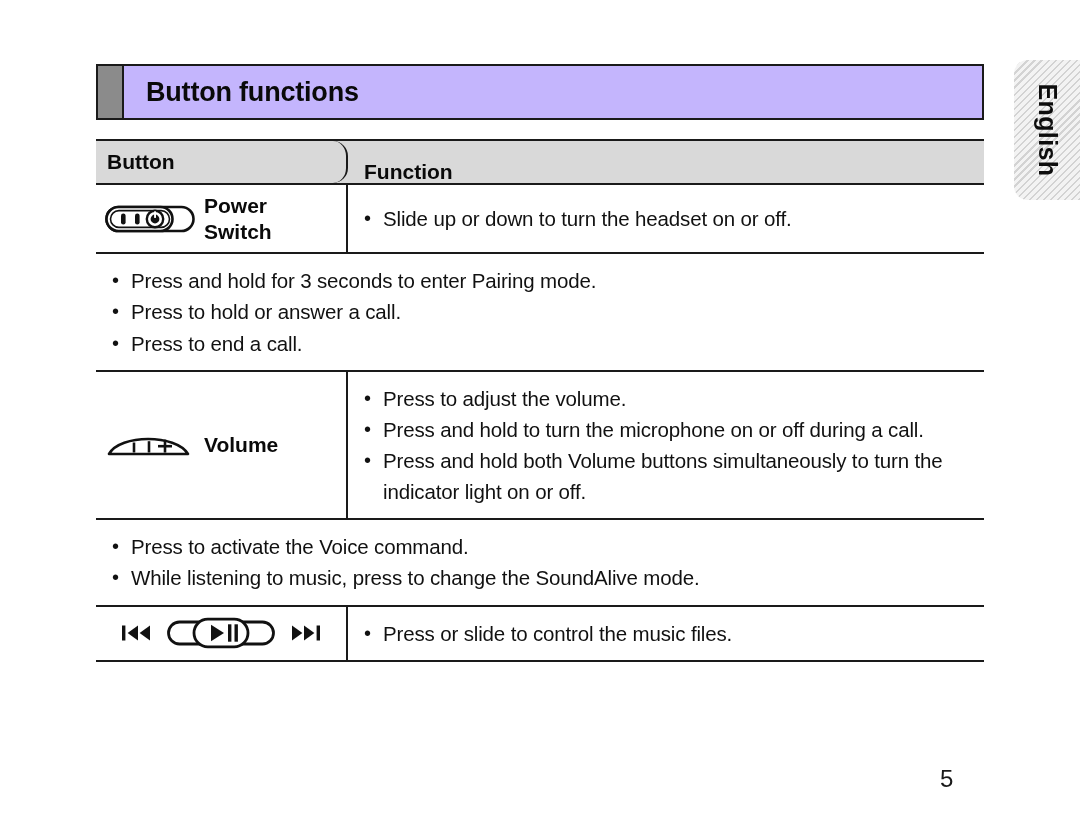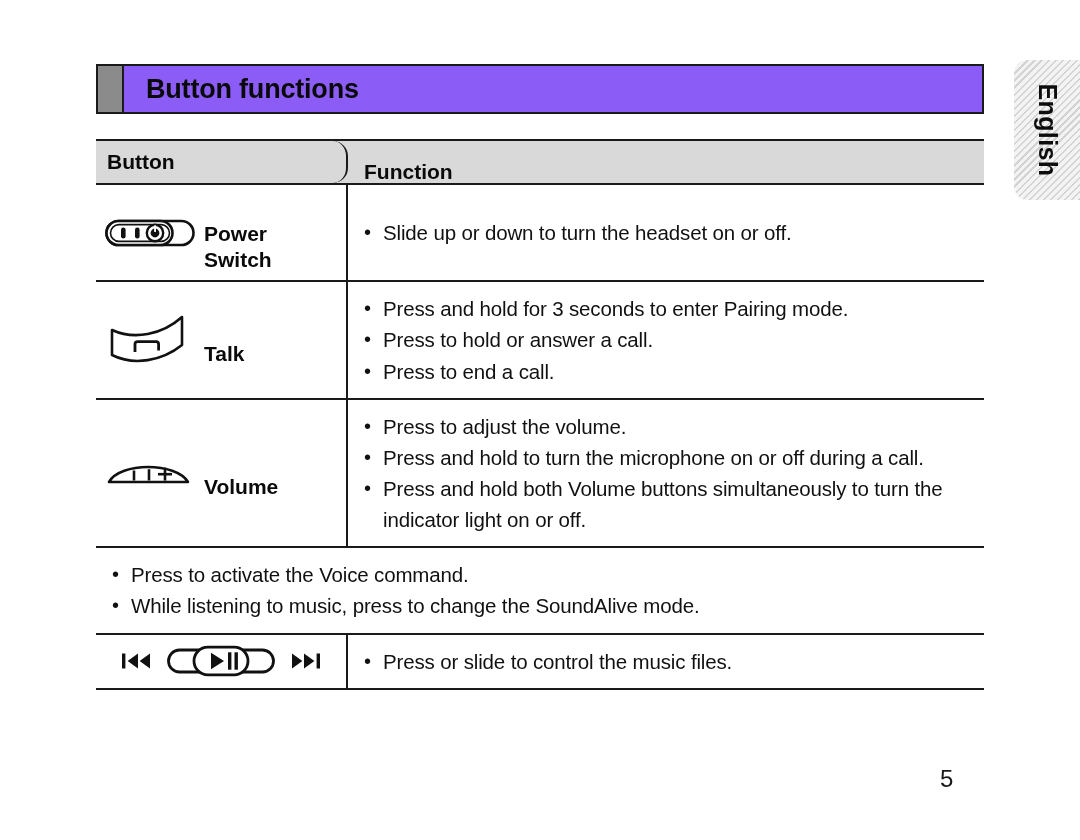--- a/index.html
+++ b/index.html
@@ -53,23 +53,23 @@
     letter-spacing: 0.4px;
     color: #0d0d0d;
   }
 
   
   .title-bar {
     position: absolute;
     left: 96px;
     top: 64px;
     width: 888px;
-    height: 50px;
+    height: 56px;
     border: 2px solid #1a1a1a;
-    background: #8b5cf6;
+    background: #c4b5fd;
     display: flex;
     align-items: center;
   }
   .title-swatch {
     width: 26px;
     height: 100%;
     background: #8b8b8b;
     border-right: 2px solid #1a1a1a;
     flex: 0 0 auto;
   }
@@ -142,21 +142,20 @@
     flex-direction: column;
     justify-content: center;
   }
 
   .btn-label {
     font-size: 21px;
     font-weight: bold;
     line-height: 1.22;
     color: #0a0a0a;
     white-space: pre-line;
-    margin-top: 28px;
   }
 
   .icon-wrap {
     flex: 0 0 auto;
     display: flex;
     align-items: center;
     justify-content: center;
   }
 
   
@@ -239,29 +238,20 @@
       </div>
       <div class="cell-function">
         <div class="bullet-line">
           <span class="bullet-dot">•</span>
           <span class="bullet-text">Slide up or down to turn the headset on or off.</span>
         </div>
       </div>
     </div>
 
     <div class="trow">
-      <div class="cell-button">
-        <span class="icon-wrap">
-          <svg width="92" height="62" viewBox="0 0 92 62" aria-hidden="true">
-            <path d="M8 21 L8 46 C 30 57, 58 52, 78 36 L 78 8 C 58 26, 30 31, 8 21 Z" fill="#fff" stroke="#111" stroke-width="2.6" stroke-linejoin="round"></path>
-            <path d="M31 43 L31 35 C31 33.5 32.2 32.6 33.7 32.6 L52 32.6 C53.5 32.6 54.6 33.5 54.6 35 L54.6 41.5" fill="none" stroke="#111" stroke-width="2.8" stroke-linejoin="round" stroke-linecap="butt"></path>
-          </svg>
-        </span>
-        <span class="btn-label">Talk</span>
-      </div>
       <div class="cell-function">
         <div class="bullet-line">
           <span class="bullet-dot">•</span>
           <span class="bullet-text">Press and hold for 3 seconds to enter Pairing mode.</span>
         </div>
         <div class="bullet-line">
           <span class="bullet-dot">•</span>
           <span class="bullet-text">Press to hold or answer a call.</span>
         </div>
         <div class="bullet-line">

